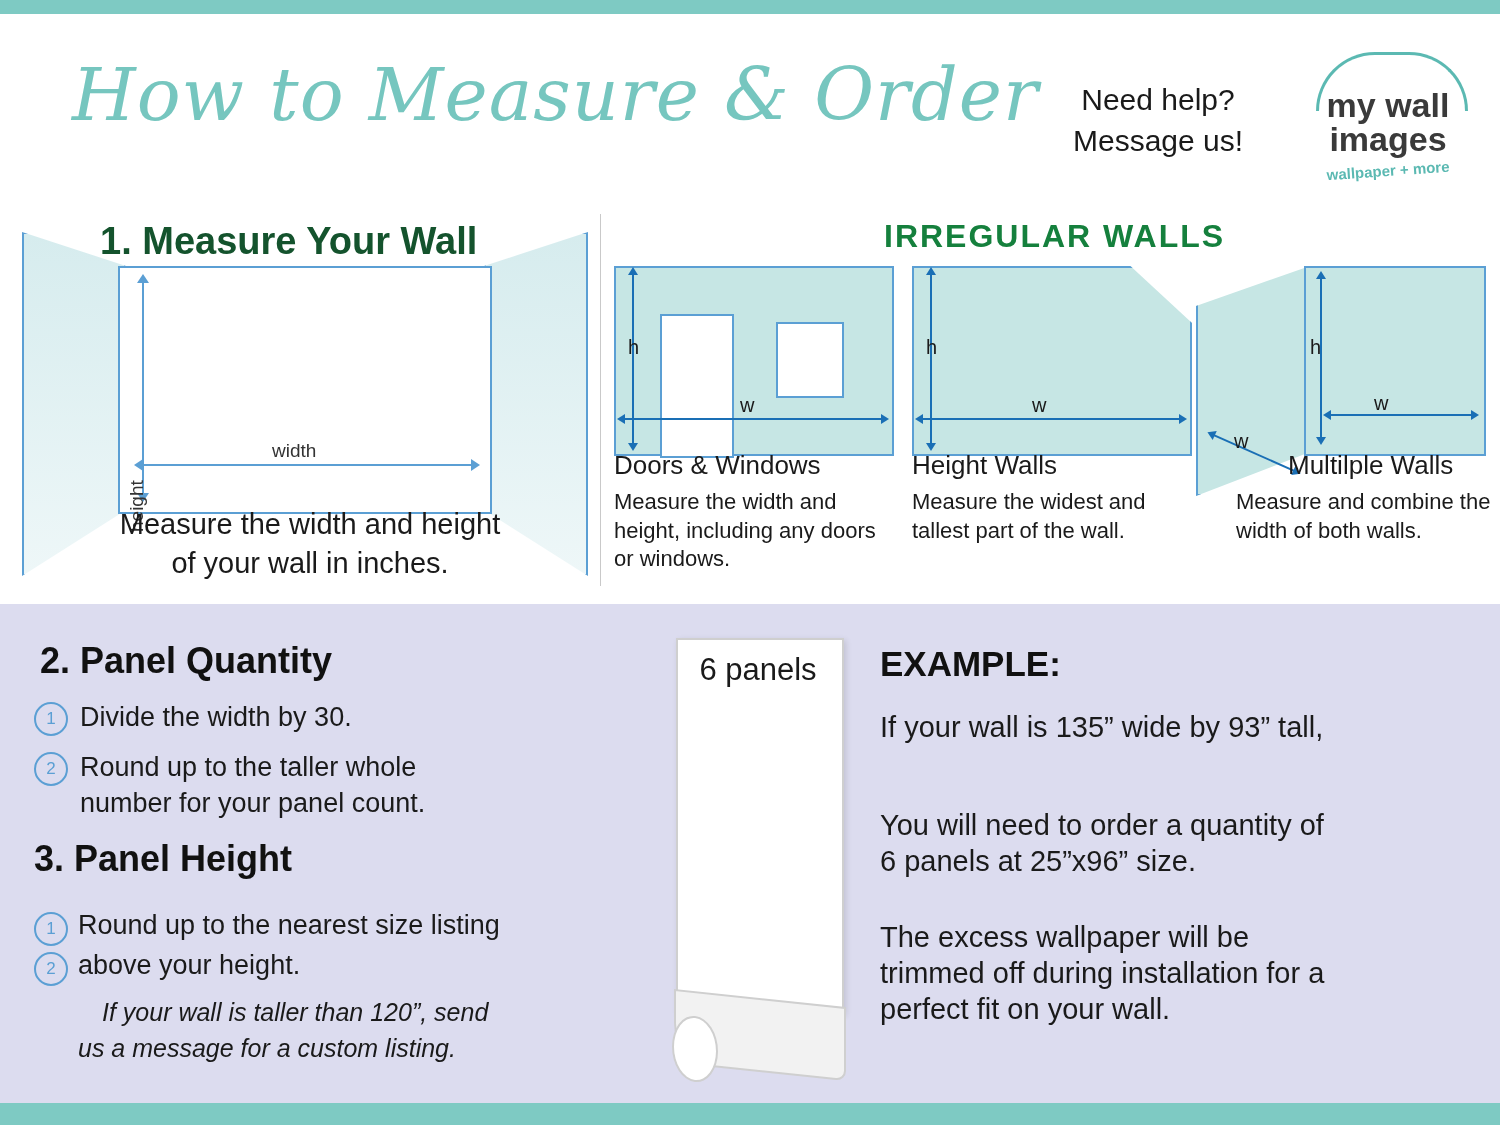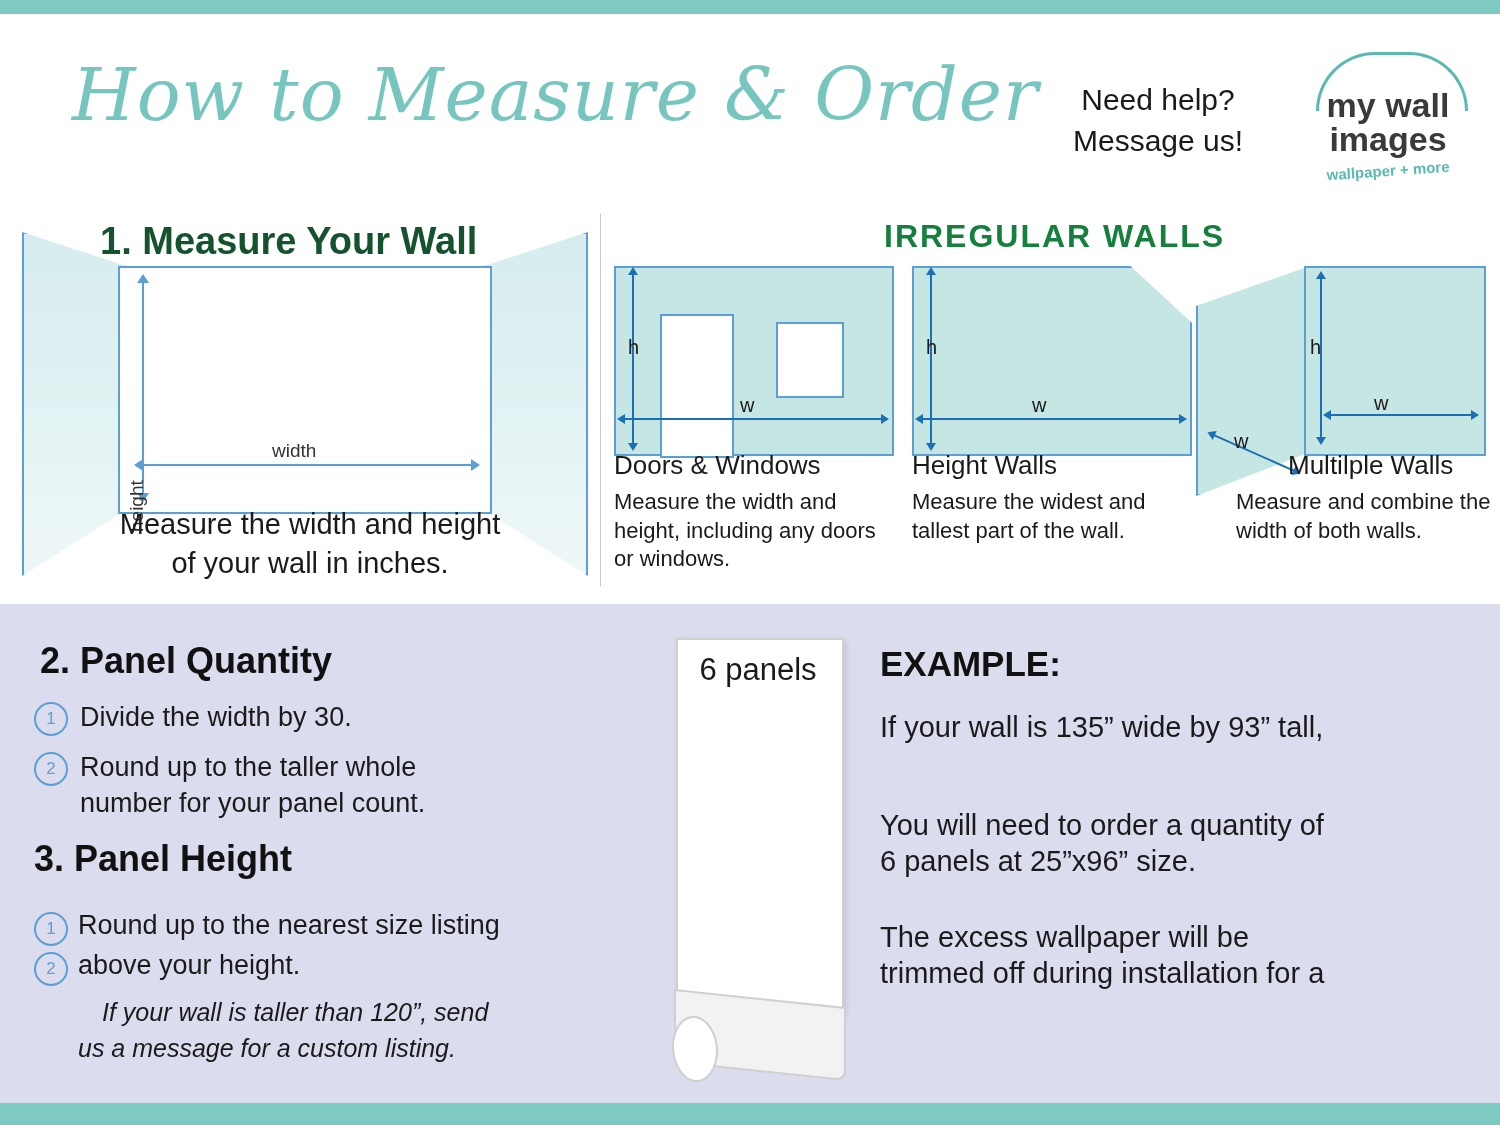--- a/index.html
+++ b/index.html
@@ -273,14 +273,15 @@
     <div class="roll-curl"></div>
     <div class="roll-cyl"></div>
   </div>
 
   <div class="ex-title">EXAMPLE:</div>
   <div class="ex-line" style="left:880px;top:708px;width:560px;">If your wall is 135” wide by 93” tall,</div>
   <div class="ex-line" style="left:880px;top:806px;width:560px;">You will need to order a quantity of</div>
   <div class="ex-line" style="left:880px;top:842px;width:560px;">6 panels at 25”x96” size.</div>
   <div class="ex-line" style="left:880px;top:918px;width:560px;">The excess wallpaper will be</div>
   <div class="ex-line" style="left:880px;top:954px;width:560px;">trimmed off during installation for a</div>
+  <div class="ex-line" style="left:880px;top:990px;width:560px;">perfect fit on your wall.</div>
 
 </div>
 
 </body></html>

